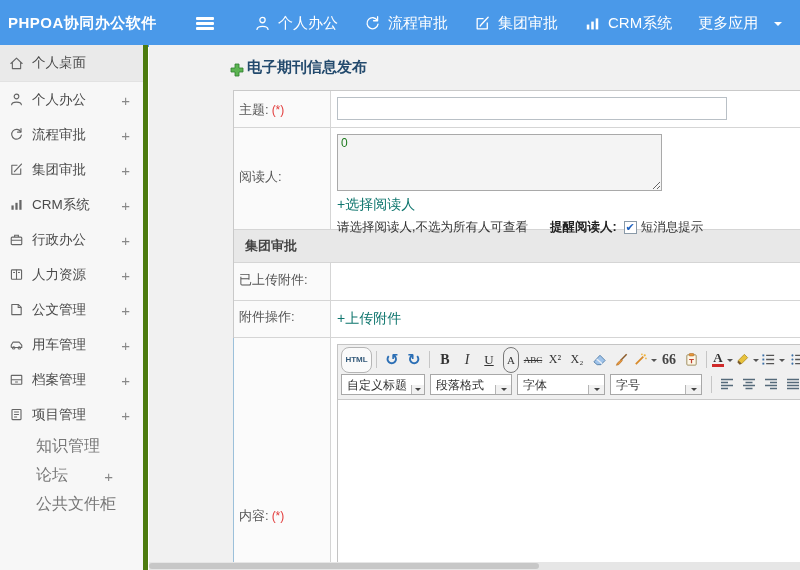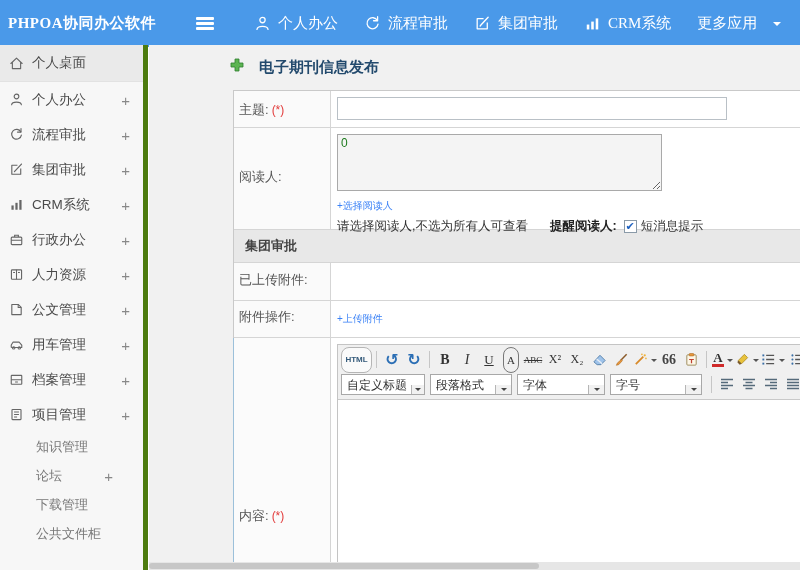--- a/index.html
+++ b/index.html
@@ -2,21 +2,21 @@
 <html><head>
 <meta charset="utf-8">
 <style>
   * { margin:0; padding:0; box-sizing:border-box; }
   html,body { width:800px; height:570px; overflow:hidden; background:#fff;
     font-family:"Liberation Sans","DejaVu Sans",sans-serif; }
   .app { position:relative; width:800px; height:570px; overflow:hidden; }
 
   
   .topbar { position:absolute; left:0; top:0; width:800px; height:47px;
-    background:#4a99e9; display:flex; align-items:center; color:#fff;font-family:Liberation Serif, serif; }
+    background:#4a99e9; display:flex; align-items:center; color:#fff; }
   .logo { font-size:15px; font-weight:bold; padding-left:8px; width:196px; letter-spacing:0.5px; }
   .hamburger { width:18px; height:13px; display:flex; flex-direction:column; justify-content:space-between; cursor:pointer; margin-right:14px;}
   .hamburger span { display:block; height:3px; background:#fff; border-radius:1px; }
   .topnav { display:flex; align-items:center; }
   .nav-item { display:flex; align-items:center; gap:7px; color:#fff; font-size:15px;
     margin-left:26px; cursor:pointer; text-decoration:none; }
   .nav-item .ic { width:17px; height:17px; color:#fff; }
   .caret-down { width:0; height:0; border:4px solid transparent; border-top-color:#fff; margin-left:9px; margin-top:4px; }
 
   .ic { width:15px; height:15px; color:#666; flex:0 0 auto; }
@@ -24,27 +24,27 @@
   
   .sidebar { position:absolute; left:0; top:45px; width:148px; bottom:0;
     background:#f7f7f7; border-right:5px solid #4d7c0f; overflow:hidden; }
   .s-item { position:relative; height:35px; display:flex; align-items:center; padding-left:9px; cursor:pointer; }
   .s-item.active { background:#eaeaea; height:37px; border-bottom:1px solid #e2e2e2; }
   .s-lbl { margin-left:8px; font-size:13.5px; color:#4a4a4a; }
   .s-exp { position:absolute; right:13px; top:50%; transform:translateY(-50%);
     font-size:15px; color:#888; font-weight:400; }
   .s-sub { }
   .s-subitem { position:relative; height:29px; display:flex; align-items:center; padding-left:36px; cursor:pointer; }
-  .s-subitem .s-lbl { margin-left:0; font-size:13px; color:#777; }
+  .s-subitem .s-lbl { margin-left:0; font-size:16px; color:#777; }
   .s-subitem .s-exp { right:30px; }
 
   
   .main { position:absolute; left:149px; top:45px; right:0; bottom:0;
     background:#f1f1f1; overflow:hidden; }
-  .page-head { display:flex; align-items:flex-start; margin:13px 0 0 81px; gap:15px; }
+  .page-head { display:flex; align-items:flex-end; margin:13px 0 0 81px; gap:3px; }
   .page-title { font-size:15px; font-weight:bold; color:#234a6d; }
   .plus-ic { width:14px; height:14px; }
 
   
   .form-table { position:relative; margin:13px 0 0 84px; width:720px;
     border:1px solid #c9c9c9; background:#fff; }
   .row { display:flex; border-bottom:1px solid #d5d5d5; background:#fff; }
   .row:last-child { border-bottom:none; }
   .lbl-cell { width:97px; flex:0 0 97px; background:#fafafa; border-right:1px solid #d5d5d5;
     font-size:13px; color:#555; padding:10px 4px 4px 5px; }
@@ -53,21 +53,21 @@
 
   .row-subject { height:37px; }
   .subject-input { width:390px; height:23px; border:1px solid #b9c0c6; background:#fff;
     font-size:13px; padding:0 4px; outline:none; }
 
   .row-readers { height:102px; }
   .row-readers .lbl-cell { display:flex; align-items:center; padding-top:0; }
   .readers-ta { display:block; width:325px; height:57px; border:1px solid #a9a9a9;
     background:#f4f4f4; color:#1c7a1c; font-size:12px; padding:1px 3px; resize:both;
     font-family:"Liberation Sans","DejaVu Sans",sans-serif; }
-  .link { color:#3b82f6; font-size:10px; text-decoration:none; cursor:pointer; display:inline-block; }
+  .link { color:#0f766e; font-size:14px; text-decoration:none; cursor:pointer; display:inline-block; }
   .readers-link { margin-top:4px; }
   .readers-note { margin-top:5px; font-size:12.5px; color:#333; display:flex; align-items:center; }
   .remind { font-weight:bold; color:#222; margin-left:22px; }
   .checkbox { width:13px; height:13px; border:1px solid #8a9aa8; background:#fff; margin:0 4px 0 7px;
     display:inline-flex; align-items:center; justify-content:center; font-size:11px; color:#1f62c0; cursor:pointer; }
   .checkbox::after { content:"✔"; line-height:1; }
 
   .row-header { height:33px; background:#e8e8e8; align-items:center; }
   .section-title { font-size:13px; font-weight:bold; color:#444; padding-left:11px; }
 
@@ -291,23 +291,20 @@
     </div>
     <div class="s-sub">
       <div class="s-subitem">
         <span class="s-lbl">知识管理</span>
       </div>
       <div class="s-subitem">
         <span class="s-lbl">论坛</span>
         <span class="s-exp">+</span>
       </div>
       <div class="s-subitem">
-        <span class="s-lbl">下载管理</span>
-      </div>
-      <div class="s-subitem">
         <span class="s-lbl">公共文件柜</span>
       </div>
     </div>
   </aside>
 
   <main class="main">
     <div class="page-head">
       <svg class="plus-ic" viewBox="0 0 14 14">
         <path d="M5 1 h4 v4 h4 v4 h-4 v4 h-4 v-4 h-4 v-4 h4 z" fill="#5cb452" stroke="#2f7d2f" stroke-width="0.8"></path>
       </svg>

